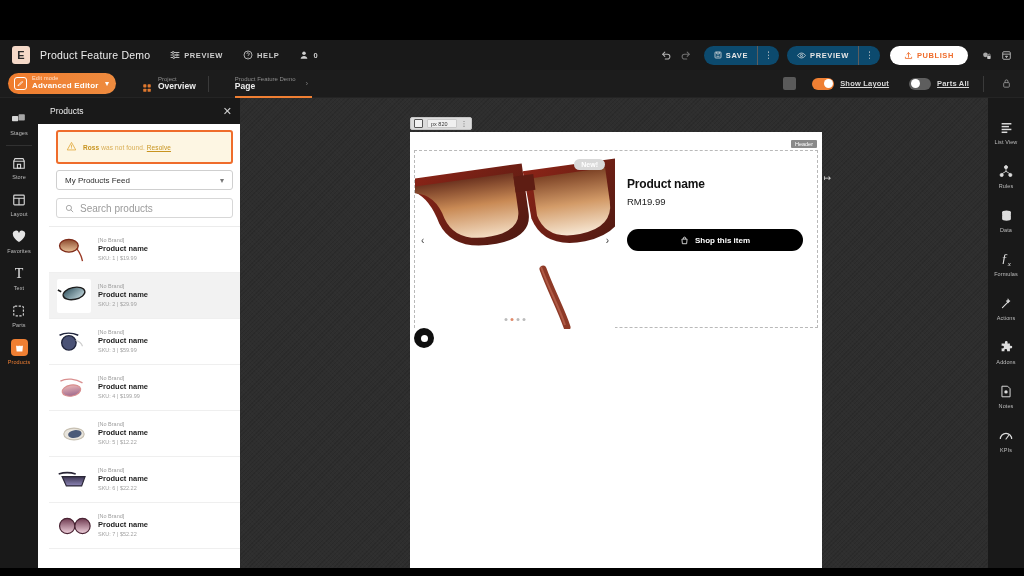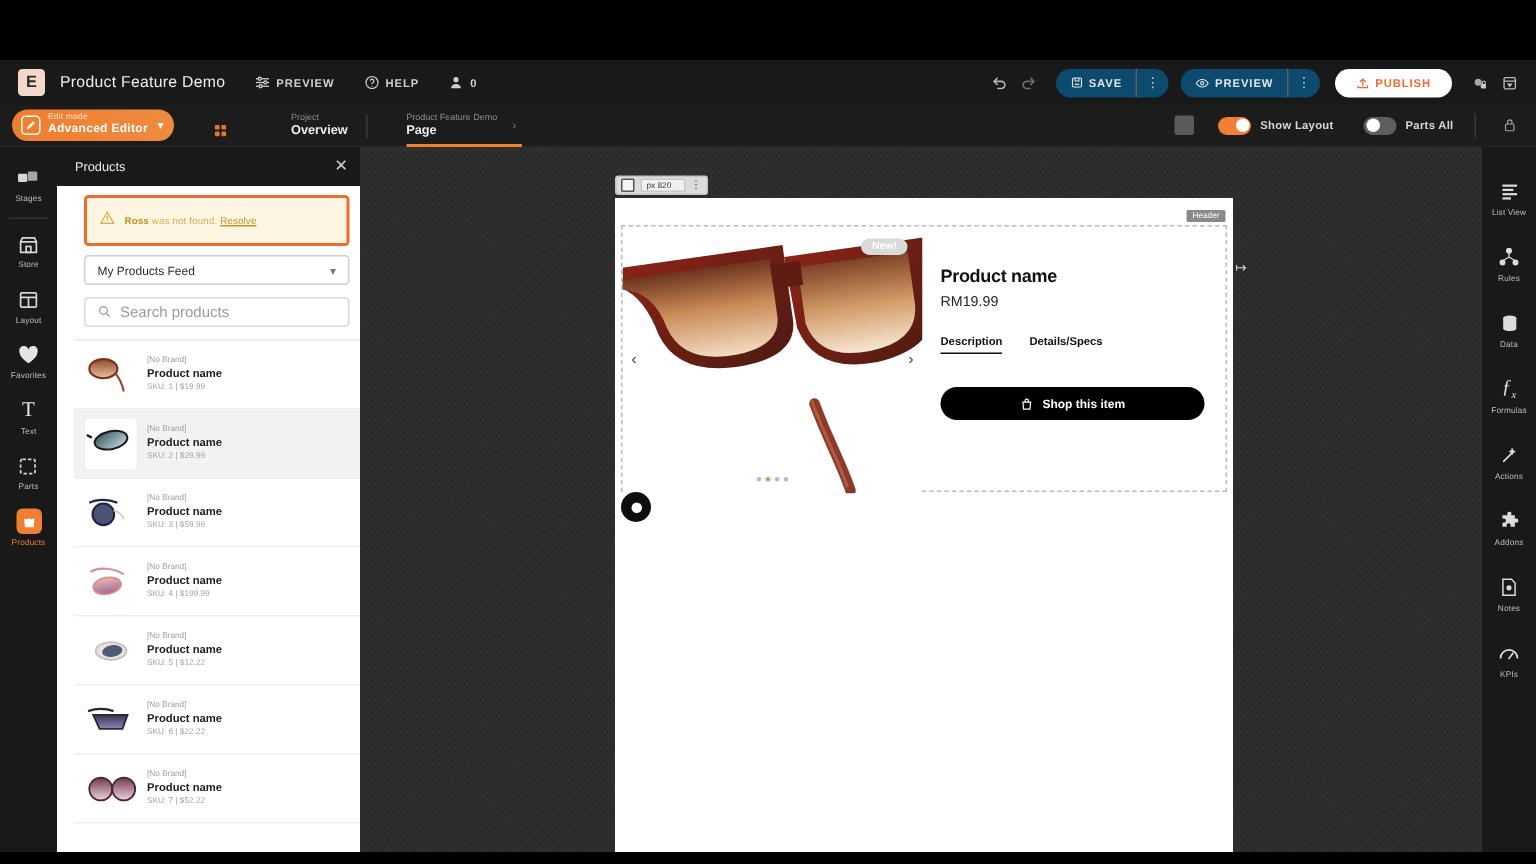--- a/index.html
+++ b/index.html
@@ -59,41 +59,41 @@
   }
   .mode-pill .sq {
     width: 13px; height: 13px; border: 1.2px solid #fff; border-radius: 3px;
     display:flex; align-items:center; justify-content:center; margin-right: 5px;
   }
   .mode-txt { line-height: 1.05; }
   .mode-txt .t1 { color: #ffe4d0; font-size: 5.5px; letter-spacing: .2px; }
   .mode-txt .t2 { color: #ffffff; font-size: 8px; font-weight: bold; letter-spacing: .2px; }
   .mode-pill .chev { margin-left: auto; color: #fff; font-size: 8px; padding: 0 4px; }
 
-  .crumb { display: flex; align-items: center; margin-left: 14px; gap: 36px; }
+  .crumb { display: flex; align-items: center; margin-left: 14px; }
   .crumb .bico { width: 10px; height: 10px; margin-right: 6px; }
   .crumb-txt { line-height: 1.1; }
   .crumb-txt .c1 { color: #8d8d8d; font-size: 6px; }
   .crumb-txt .c2 { color: #ededed; font-size: 8.5px; font-weight: bold; }
   .crumb-div { width: 1px; height: 16px; background: #3a3a3a; margin: 0 12px; }
   .crumb.active { position: relative; }
   .crumb.active::after {
     content: ""; position: absolute; left: 0; right: -16px; bottom: -7px;
     height: 2px; background: #ef7f33;
   }
   .crumb-arrow { color: #7b7b7b; font-size: 8px; margin-left: 10px; }
 
   .sq-gray { width: 13px; height: 13px; background: #5a5a5a; border-radius: 2px; }
   .toggle { width: 22px; height: 12px; border-radius: 6px; position: relative; }
   .toggle.on { background: #ef7f33; }
   .toggle.off { background: #5e5e5e; }
   .toggle .knob { position: absolute; top: 1.5px; width: 9px; height: 9px; border-radius: 50%; background: #fff; }
   .toggle.on .knob { right: 1.5px; }
   .toggle.off .knob { left: 1.5px; }
-  .tg-lbl { color: #d8d8d8; font-size: 7.5px; font-weight: bold; margin-left: 6px; letter-spacing: .2px; }
+  .tg-lbl { color: #d8d8d8; font-size: 7.5px; font-weight: bold; margin-left: 6px; letter-spacing: .2px; text-decoration: underline; }
 
   
   .lrail {
     position: absolute; left: 0; top: 98px; width: 38px; height: 478px;
     background: #191919; display: flex; flex-direction: column; align-items: center;
     padding-top: 6px;
   }
   .rail-item {
     width: 38px; padding: 6px 0 5px; display: flex; flex-direction: column;
     align-items: center; gap: 3px; color: #d2d2d2;
@@ -786,24 +786,20 @@
             <i></i>
             <i class="on"></i>
             <i></i>
             <i></i>
           </div>
         </div>
 
         <div class="prod-detail">
           <div class="pd-name">Product name</div>
           <div class="pd-price">RM19.99</div>
-          <div class="pd-tabs">
-            <div class="pd-tab active">Description</div>
-            <div class="pd-tab">Details/Specs</div>
-          </div>
           <div class="shop-btn">
             <svg width="9" height="9" viewBox="0 0 16 16" fill="none" stroke="#fff" stroke-width="1.4">
               <path d="M3.4 5.5h9.2l-.8 8.2H4.2z"></path>
                 <path d="M6 5.5V4a2 2 0 014 0v1.5"></path>
             </svg>
             <span>Shop this item</span>
           </div>
         </div>
       </div>
 

